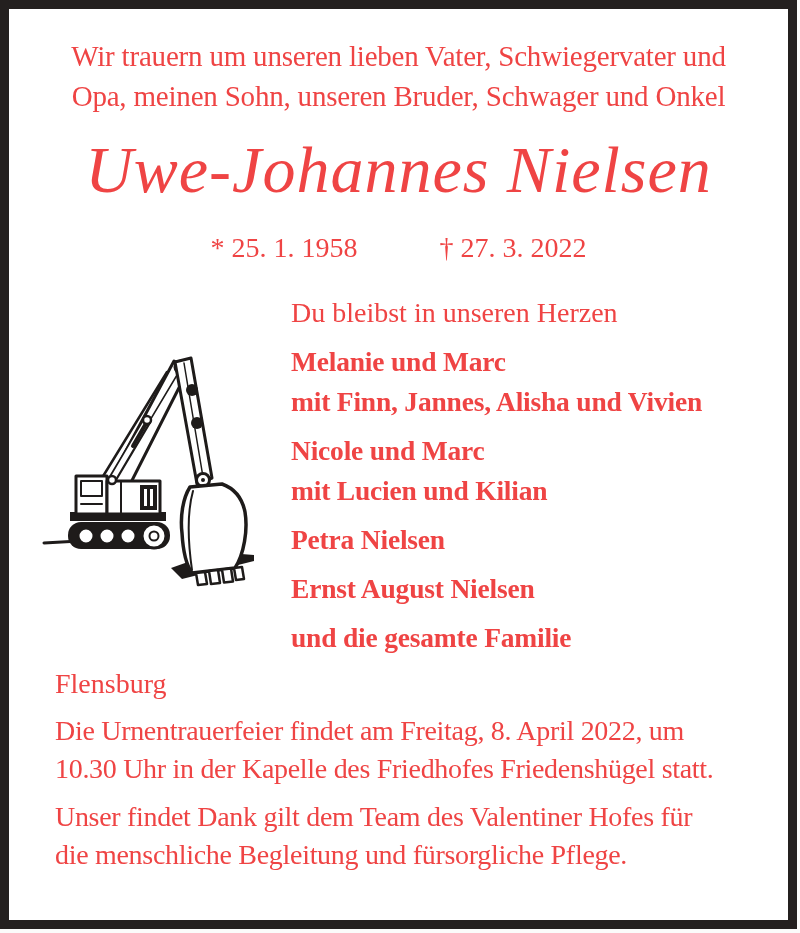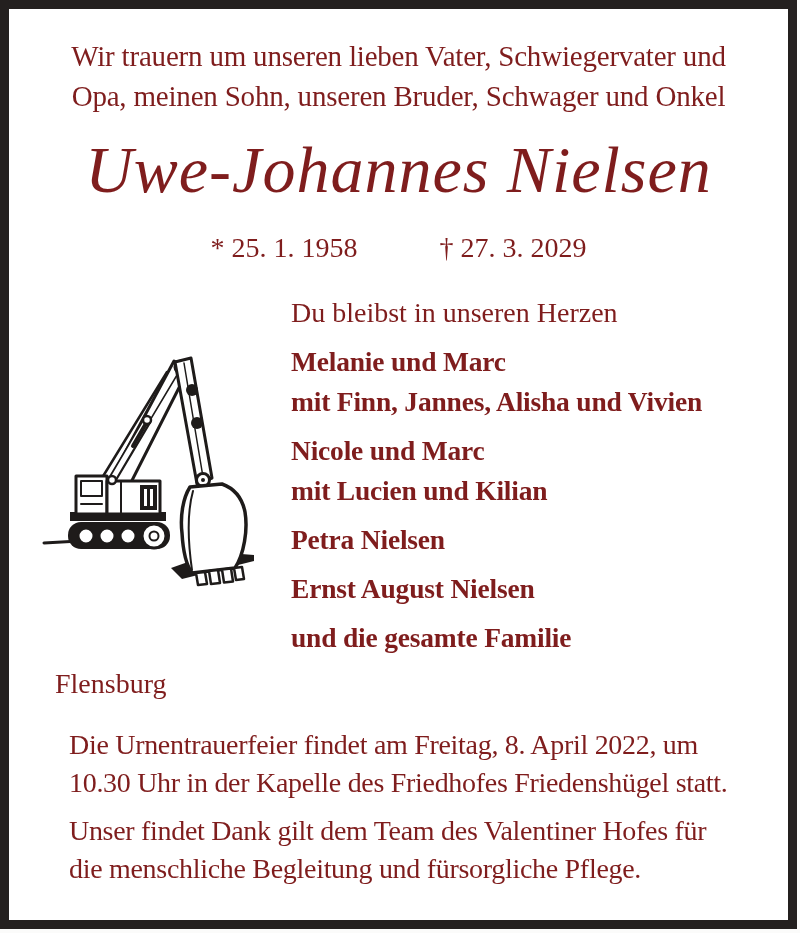--- a/index.html
+++ b/index.html
@@ -3,21 +3,21 @@
 <meta charset="utf-8">
 <style>
   html, body { margin: 0; padding: 0; }
   body { background: #f6f5f4; }
   .page {
     position: relative;
     width: 800px;
     height: 933px;
     background: #fbfbfa;
     font-family: "Liberation Serif", "DejaVu Serif", serif;
-    color: #7f1d1d;
+    color: #ef4444;
     overflow: hidden;
   }
   .frame {
     position: absolute;
     left: 0; top: 0;
     width: 797px; height: 929px;
     border: 9px solid #24201f;
     background: #ffffff;
     box-sizing: border-box;
   }
@@ -56,21 +56,21 @@
     letter-spacing: -0.2px;
   }
   .m-group { margin-bottom: 9px; }
   .m-line, .m-sub { line-height: 40px; }
 
   .city {
     left: 55px; top: 665px;
     font-size: 28px; line-height: 38px; text-align: center;
   }
   .para {
-    width: 725px; margin: 14px;
+    width: 725px; margin: 0;
     font-size: 28px; line-height: 38px;
     letter-spacing: -0.3px;
     white-space: pre-line;
   }
   .p1 { left: 55px; top: 712px; }
   .p2 { left: 55px; top: 798px; }
 
   svg .ln { stroke: #1e1b1a; stroke-linejoin: round; stroke-linecap: round; fill: none; }
   svg .wh { fill: #ffffff; }
   svg .dk { fill: #1e1b1a; stroke: none; }
@@ -82,21 +82,21 @@
 
   <div class="frame"></div>
 
   <div class="abs intro">Wir trauern um unseren lieben Vater, Schwiegervater und
 Opa, meinen Sohn, unseren Bruder, Schwager und Onkel</div>
 
   <h1 class="abs name">Uwe-Johannes Nielsen</h1>
 
   <div class="abs dates">
     <span>* 25. 1. 1958</span>
-    <span>† 27. 3. 2029</span>
+    <span>† 27. 3. 2022</span>
   </div>
 
   <svg class="abs excavator" width="240" height="270" viewBox="0 0 240 270" aria-hidden="true">
 
     <path class="ln" stroke-width="3" d="M4 213 L92 208"></path>
     <polygon class="dk" points="131,238 176,222 214,225 214,231 142,249"></polygon>
 
     <polygon class="ln wh" stroke-width="2.5" points="46,174 127,42 135,48 57,179"></polygon>
 
     <polygon class="ln wh" stroke-width="3" points="58,173 134,31 148,40 77,180"></polygon>

